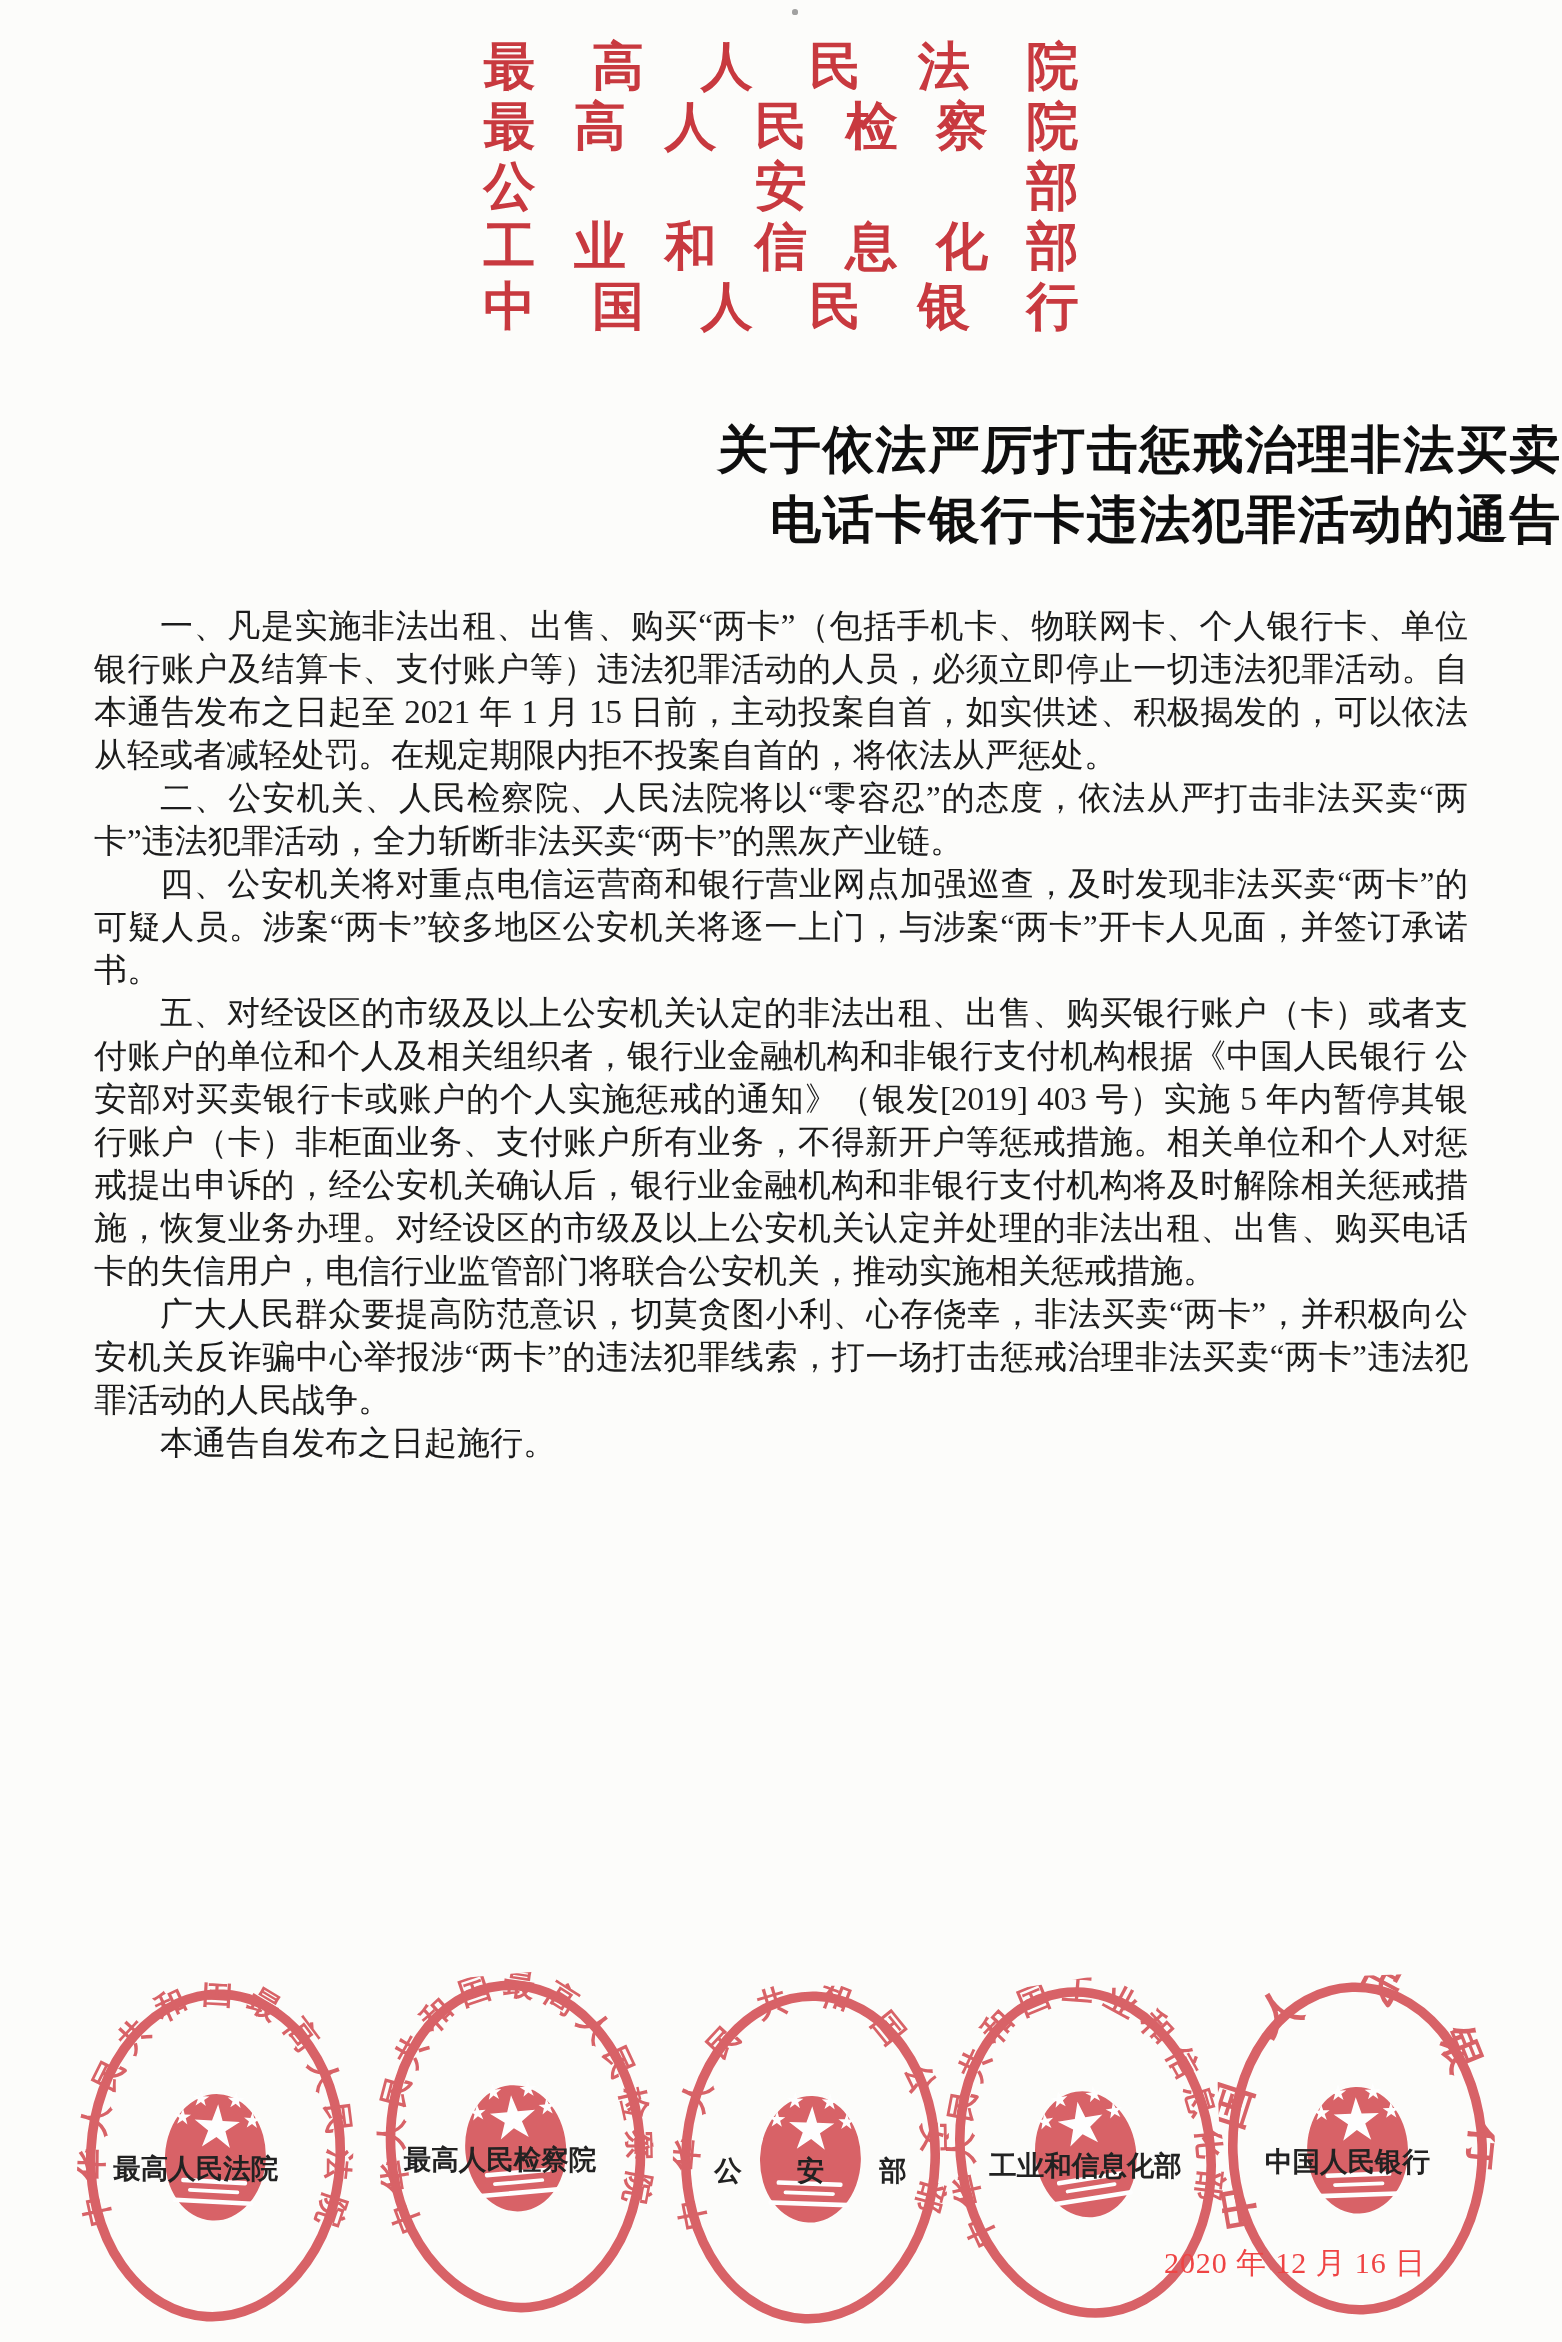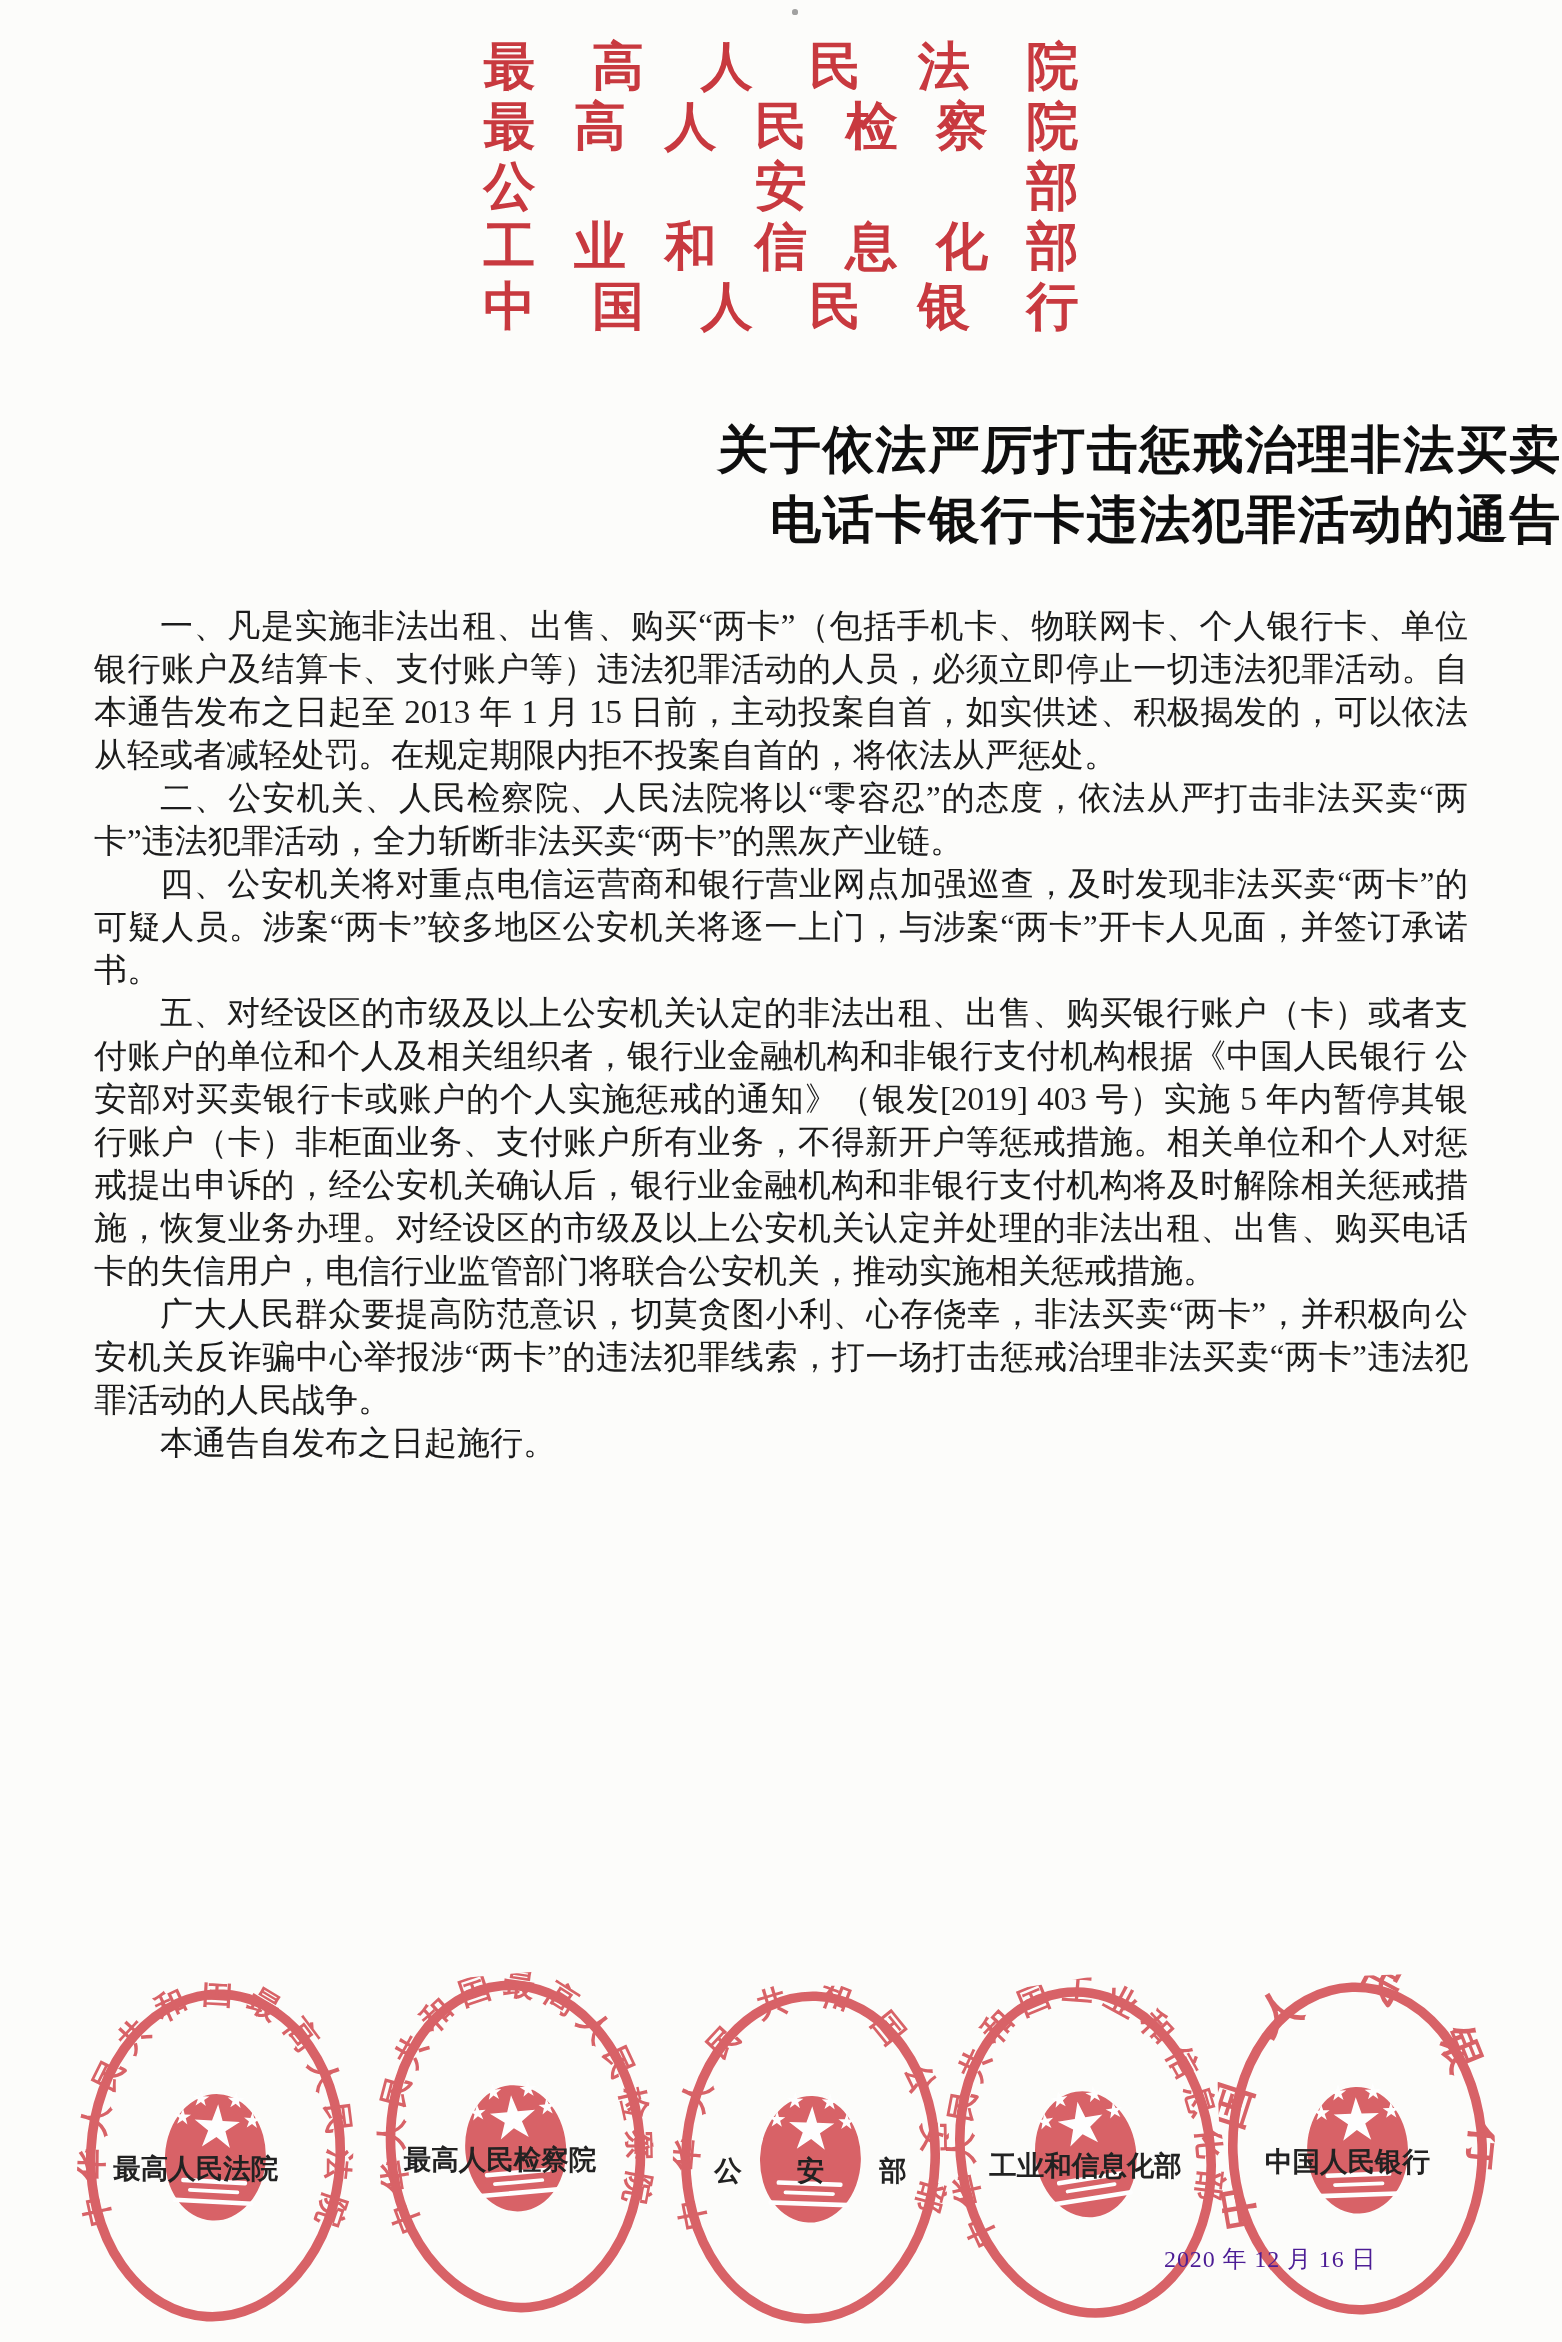--- a/index.html
+++ b/index.html
@@ -38,22 +38,22 @@
   .seal-wrap:nth-child(4) .seal-svg{transform:rotate(-9deg);}
   .seal-wrap:nth-child(5) .seal-svg{transform:rotate(-2deg);}
   .seal-caption{
     position:absolute; left:50%; top:54%; transform:translate(-50%,-50%);
     font-size:27.5px; color:#222; white-space:nowrap; font-weight:700;
     font-family:"Liberation Serif", serif;
   }
   .seal-wrap:nth-child(1) .seal-caption{transform:translate(-62%,-50%);}
   .seal-wrap:nth-child(2) .seal-caption{transform:translate(-58%,-50%);}
   .seal-wrap:nth-child(5) .seal-caption{transform:translate(-56%,-50%);}
-  .issue-date{position:absolute; left:1164px; top:2243px; font-size:24px;
-    color:#4c1d95; white-space:nowrap; letter-spacing:0.9px;}
+  .issue-date{position:absolute; left:1164px; top:2243px; font-size:30px;
+    color:#ef4444; white-space:nowrap; letter-spacing:0.9px;}
   
   .speck{position:absolute; background:#555; border-radius:50%;}
   .speck-top{left:792px; top:9.2px; width:6.4px; height:5.5px; opacity:.55;}
 </style>
 </head>
 <body>
 
 <div class="page">
   <div class="speck speck-top"></div>
 
@@ -98,21 +98,21 @@
         <span>行</span>
       </div>
     </header>
 
   <h1 class="doc-title">
     <span class="title-line">关于依法严厉打击惩戒治理非法买卖</span>
     <span class="title-line">电话卡银行卡违法犯罪活动的通告</span>
   </h1>
 
   <main class="doc-body" id="doc-body" style="color: rgb(28, 28, 28);">
-      <p>一、凡是实施非法出租、出售、购买“两卡”（包括手机卡、物联网卡、个人银行卡、单位银行账户及结算卡、支付账户等）违法犯罪活动的人员，必须立即停止一切违法犯罪活动。自本通告发布之日起至 2013 年 1 月 15 日前，主动投案自首，如实供述、积极揭发的，可以依法从轻或者减轻处罚。在规定期限内拒不投案自首的，将依法从严惩处。</p>
+      <p>一、凡是实施非法出租、出售、购买“两卡”（包括手机卡、物联网卡、个人银行卡、单位银行账户及结算卡、支付账户等）违法犯罪活动的人员，必须立即停止一切违法犯罪活动。自本通告发布之日起至 2021 年 1 月 15 日前，主动投案自首，如实供述、积极揭发的，可以依法从轻或者减轻处罚。在规定期限内拒不投案自首的，将依法从严惩处。</p>
       <p>二、公安机关、人民检察院、人民法院将以“零容忍”的态度，依法从严打击非法买卖“两卡”违法犯罪活动，全力斩断非法买卖“两卡”的黑灰产业链。</p>
       <p>四、公安机关将对重点电信运营商和银行营业网点加强巡查，及时发现非法买卖“两卡”的可疑人员。涉案“两卡”较多地区公安机关将逐一上门，与涉案“两卡”开卡人见面，并签订承诺书。</p>
       <p>五、对经设区的市级及以上公安机关认定的非法出租、出售、购买银行账户（卡）或者支付账户的单位和个人及相关组织者，银行业金融机构和非银行支付机构根据《中国人民银行 公安部对买卖银行卡或账户的个人实施惩戒的通知》（银发[2019] 403 号）实施 5 年内暂停其银行账户（卡）非柜面业务、支付账户所有业务，不得新开户等惩戒措施。相关单位和个人对惩戒提出申诉的，经公安机关确认后，银行业金融机构和非银行支付机构将及时解除相关惩戒措施，恢复业务办理。对经设区的市级及以上公安机关认定并处理的非法出租、出售、购买电话卡的失信用户，电信行业监管部门将联合公安机关，推动实施相关惩戒措施。</p>
       <p>广大人民群众要提高防范意识，切莫贪图小利、心存侥幸，非法买卖“两卡”，并积极向公安机关反诈骗中心举报涉“两卡”的违法犯罪线索，打一场打击惩戒治理非法买卖“两卡”违法犯罪活动的人民战争。</p>
       <p>本通告自发布之日起施行。</p>
     </main>
 
   <section class="seals-row" id="seals-row">
       <div class="seal-wrap">
         <svg class="seal-svg" width="275" height="345" viewBox="0 0 300 376">

